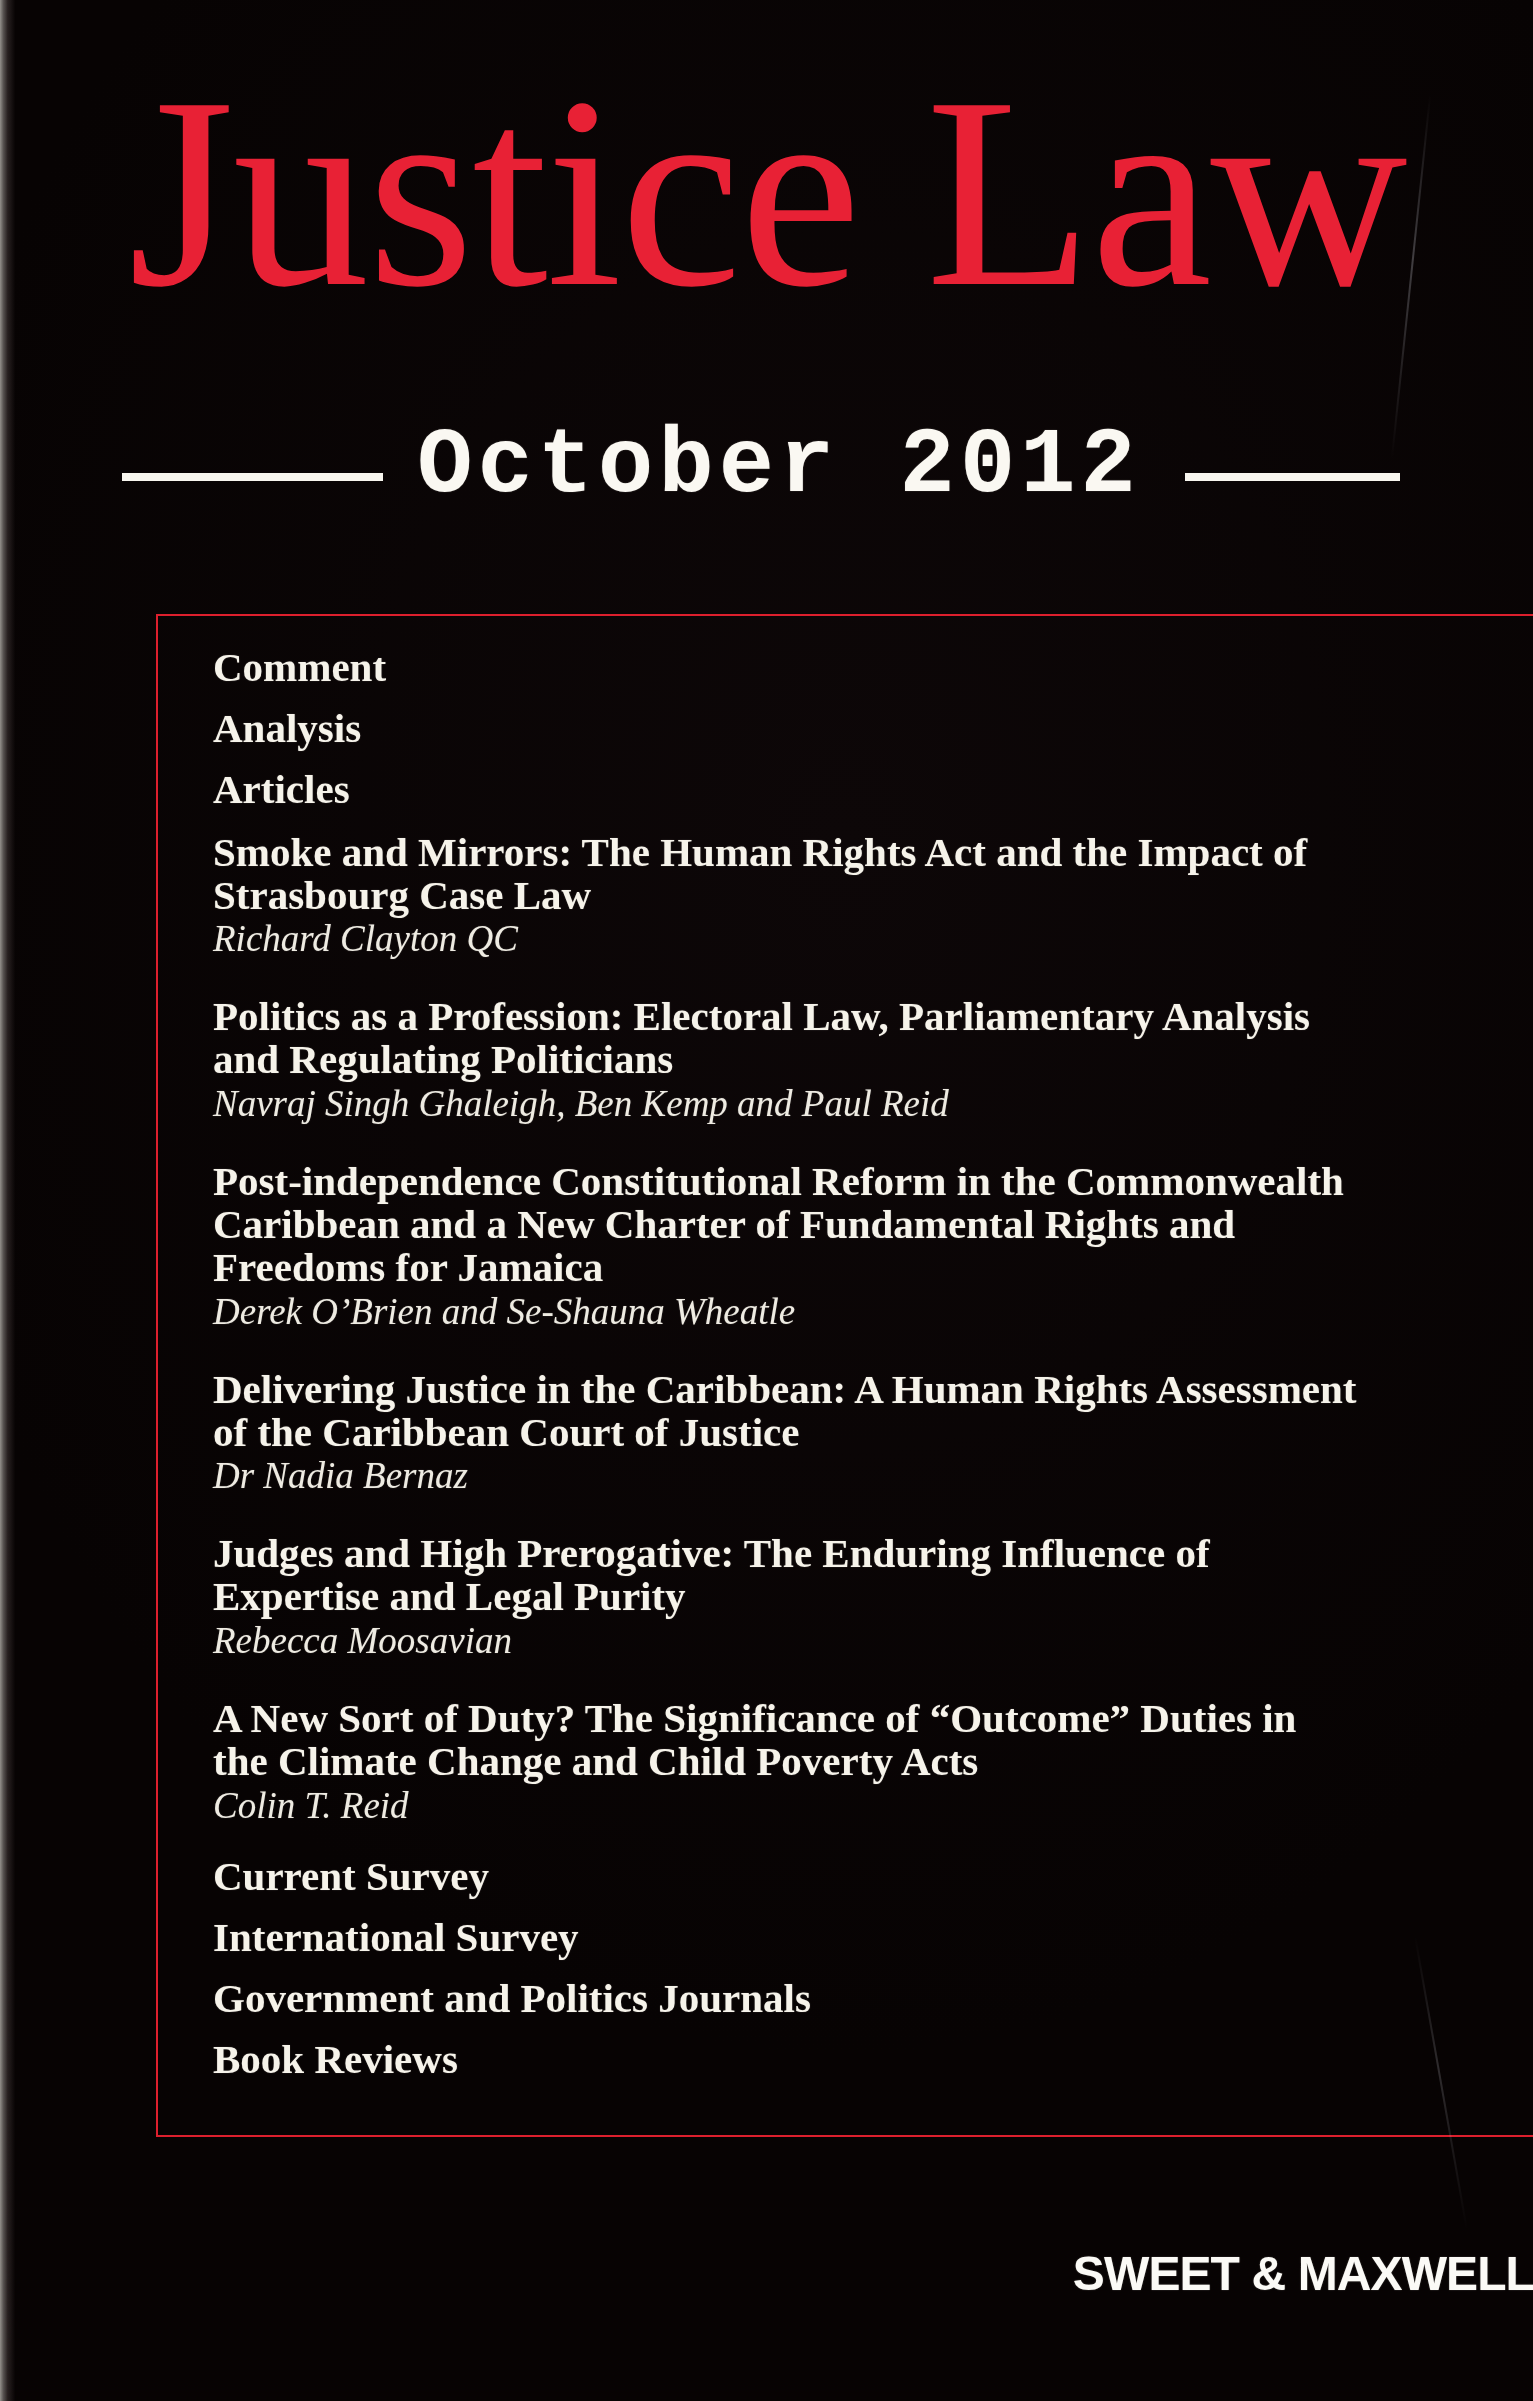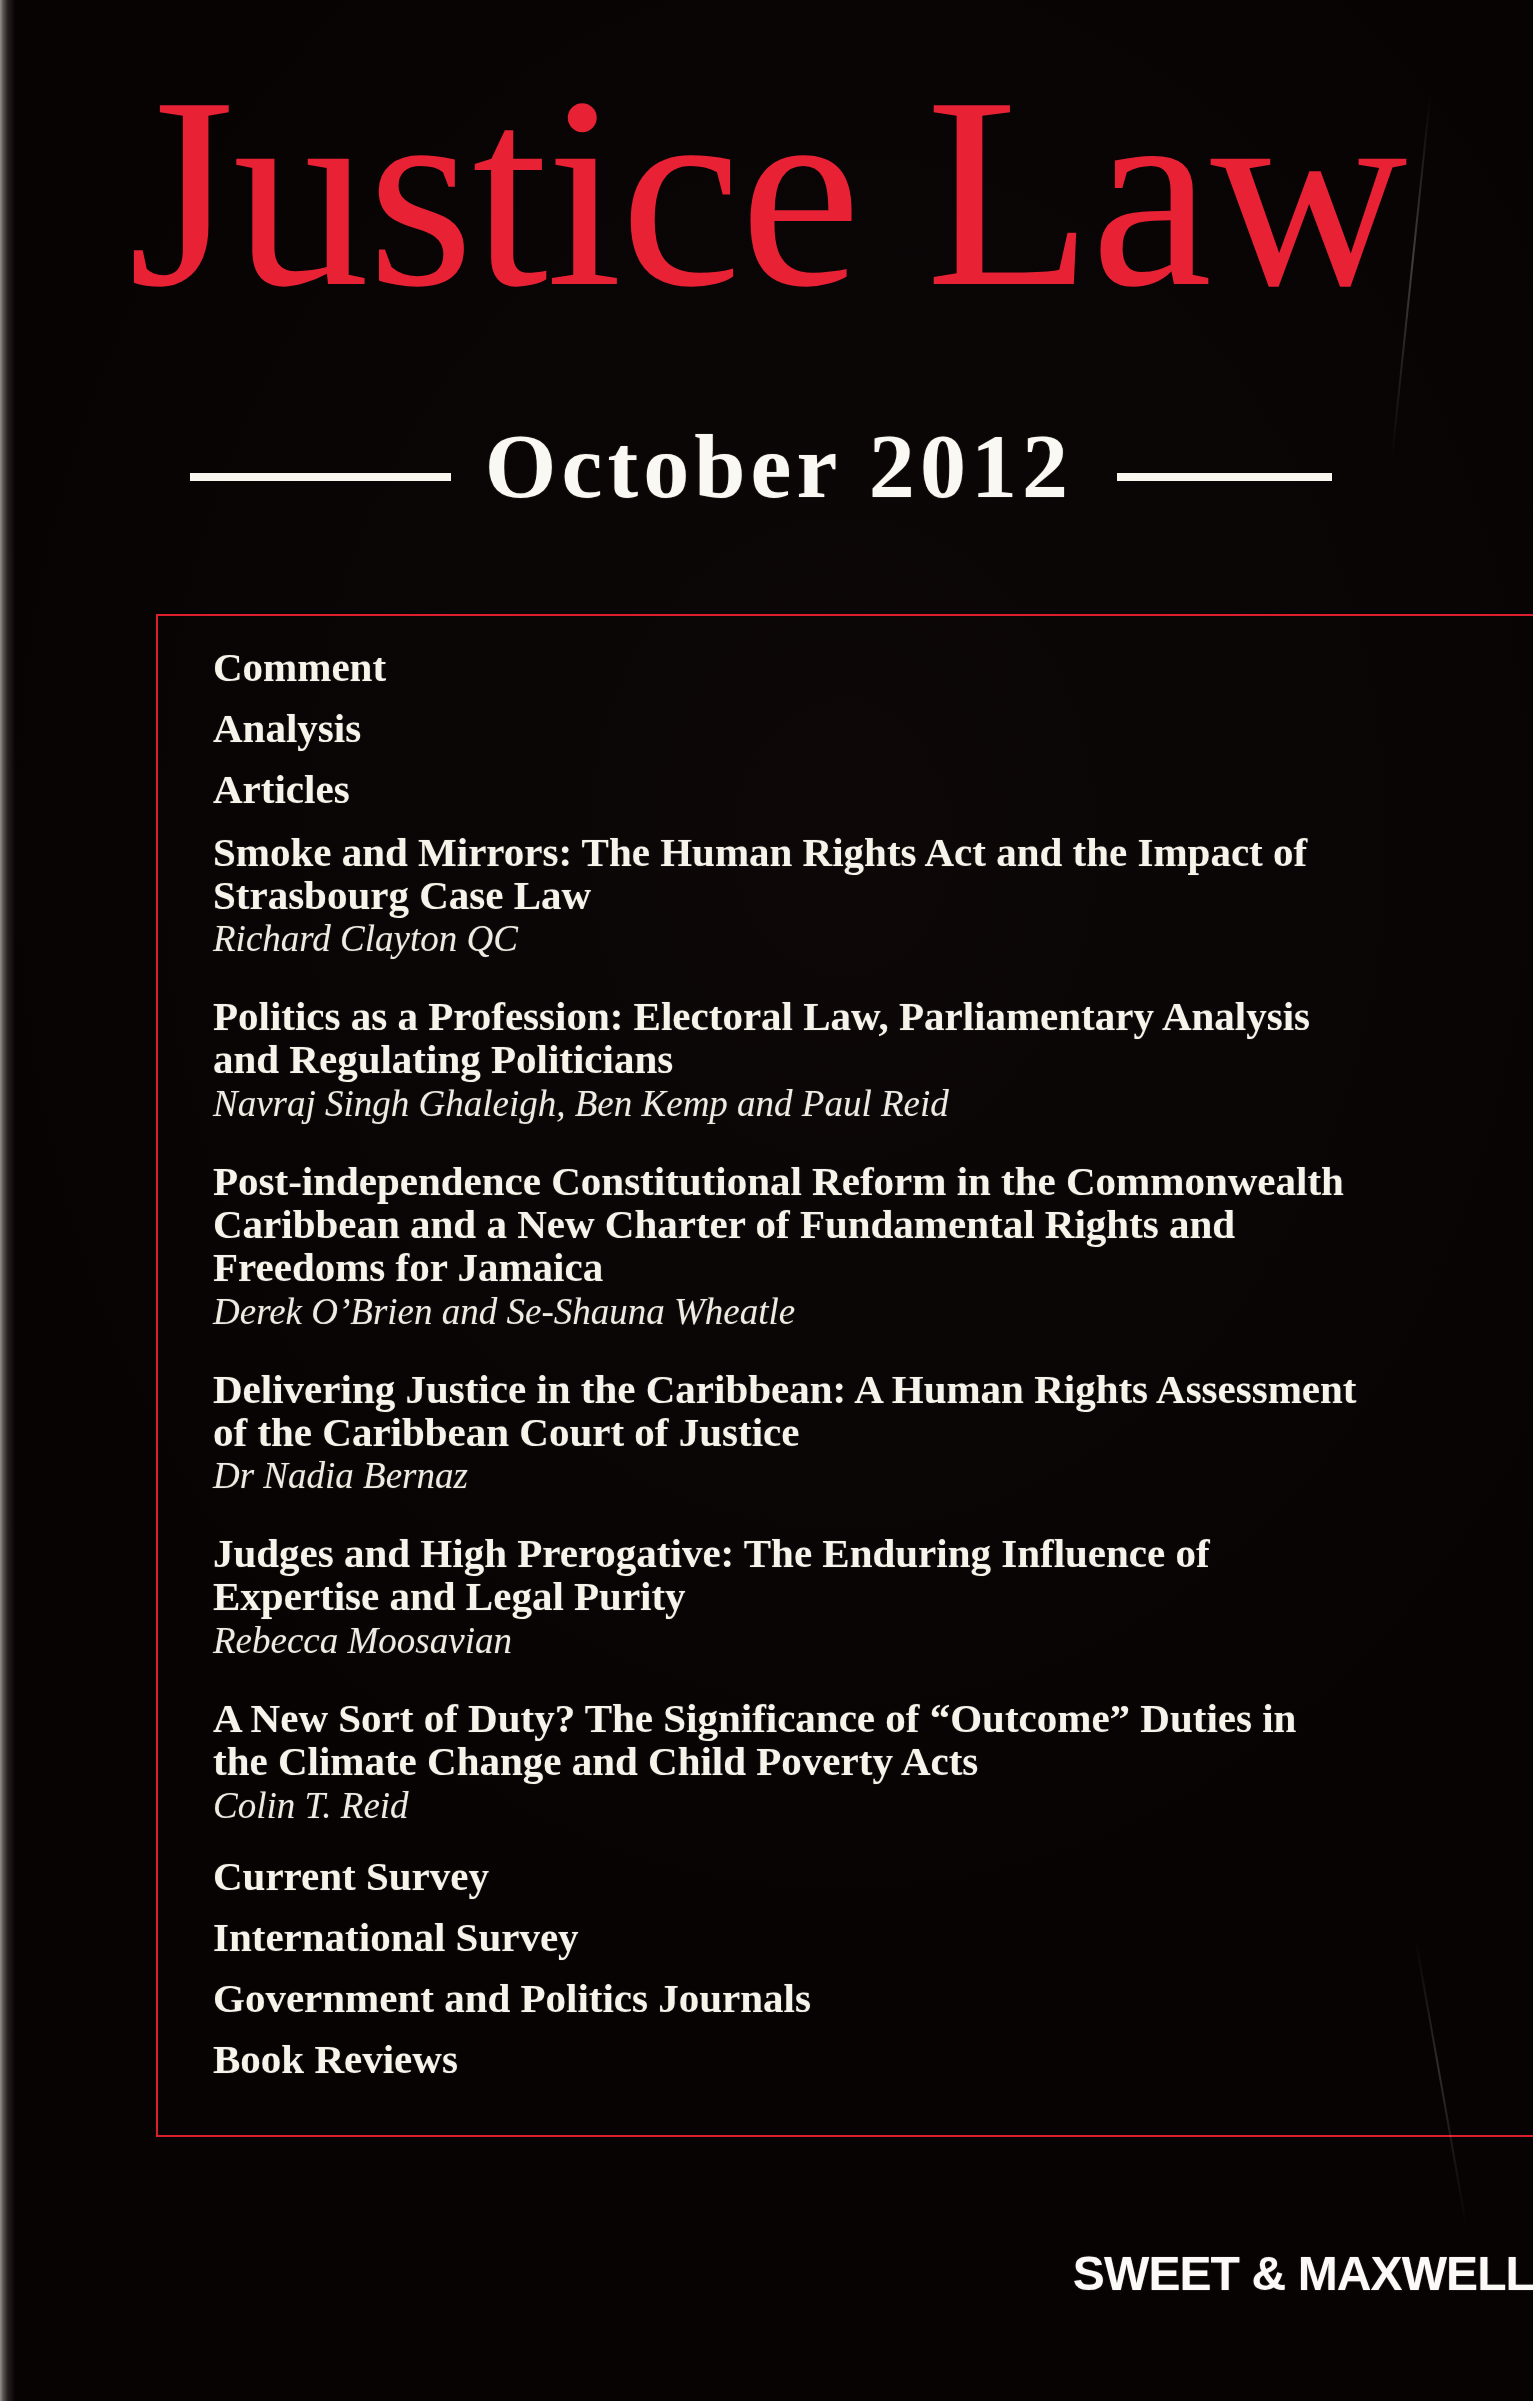--- a/index.html
+++ b/index.html
@@ -47,20 +47,21 @@
     letter-spacing: -1.7px;
     color: #e82135;
   }
 
   .date-row {
     position: absolute;
     top: 424px; left: 0; right: 12px;
     display: flex;
     justify-content: center;
     align-items: flex-start;
+    font-family: Liberation Mono, monospace;
   }
   .date-text {
     font-size: 92px;
     line-height: 85px;
     font-weight: 700;
     letter-spacing: 5.1px;
     color: #faf8f2;
     margin: 0 44px 0 34px;
     white-space: nowrap;
     text-shadow: 0 0 1.7px rgba(250,248,240,.25);

